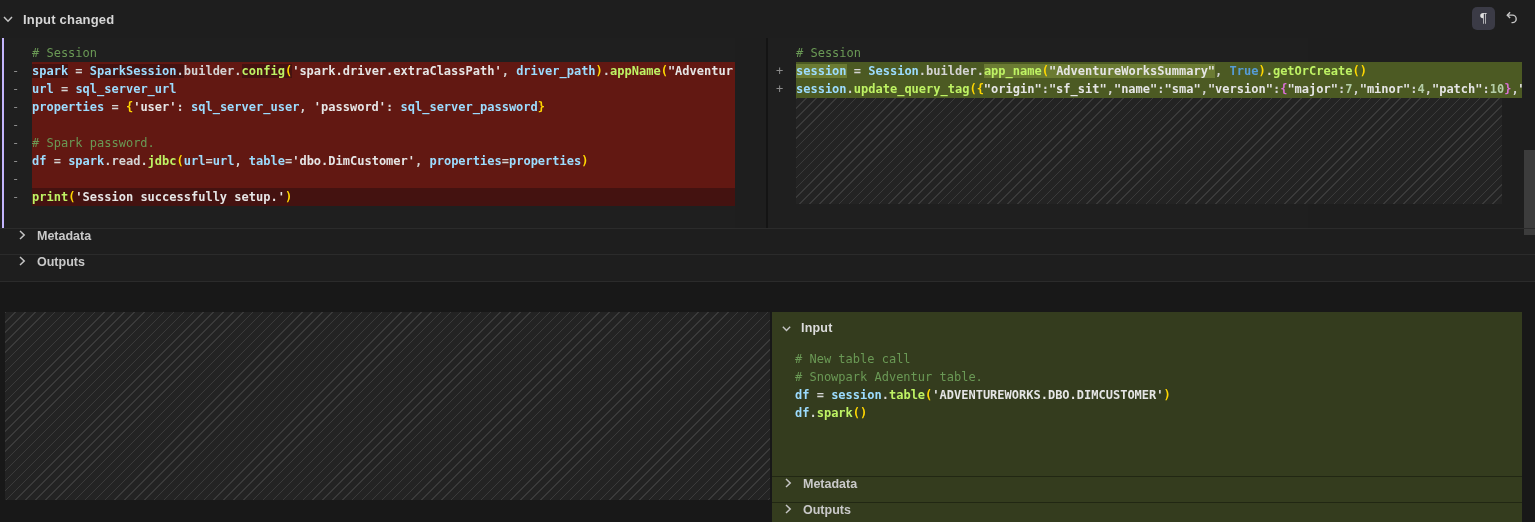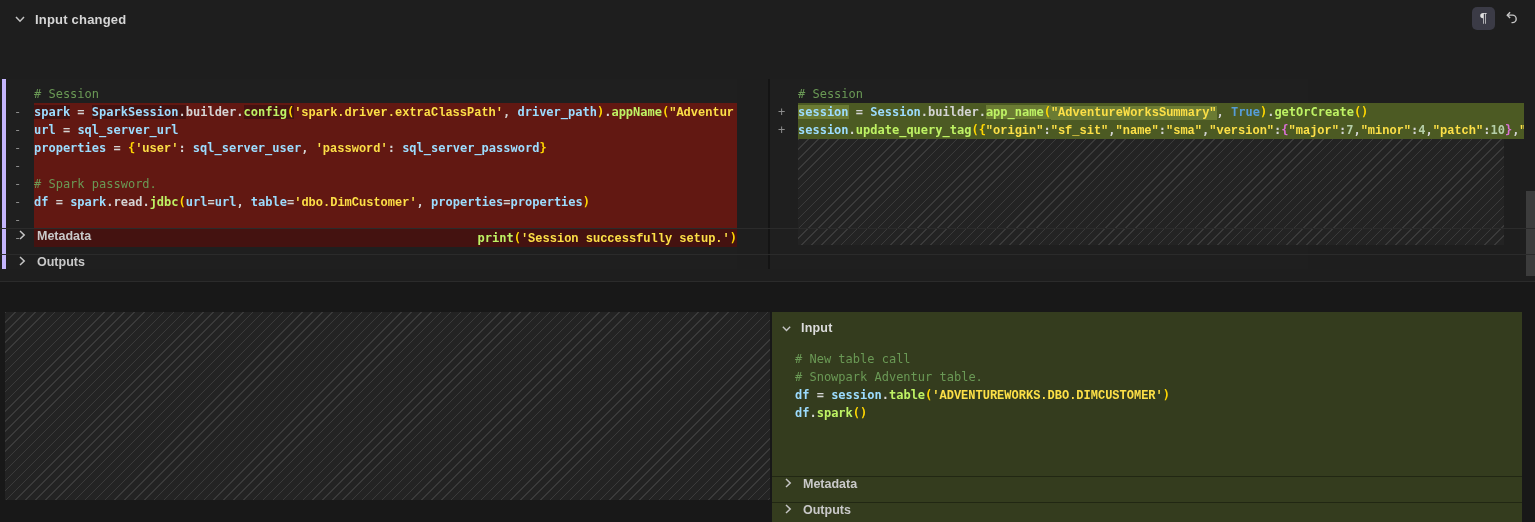--- a/index.html
+++ b/index.html
@@ -2,48 +2,48 @@
 <html style="--removed-line: #621812; --removed-char: #441210; --added-line: #4C5A23; --added-char: #6B7B33; --added-cell-bg: #343C1E; --hatch-line: #3A3A3A; --hatch-bg: #232323; --editor-bg: #1F1F1F;"><head>
 <meta charset="utf-8">
 <style>
   html,body{margin:0;padding:0;background:#181818;}
   .stage{position:relative;width:1535px;height:522px;background:#181818;overflow:hidden;
          font-family:"Liberation Sans","DejaVu Sans",sans-serif;}
   
   .top-cell{position:absolute;left:0;top:0;width:1535px;height:281px;background:#1E1E1E;
             border-bottom:1px solid #2B2B2B;}
   .cell-header{position:absolute;left:0;top:0;right:0;height:38px;display:flex;align-items:center;
-               padding-left:14px;gap:9px;box-sizing:border-box;}
+               padding-left:2px;gap:9px;box-sizing:border-box;}
   .cell-title{font-size:13px;font-weight:700;color:#D6D6D6;letter-spacing:.2px;}
   .chev{flex:0 0 auto;display:inline-flex;}
   .toolbar{position:absolute;right:12px;top:7px;display:flex;gap:5px;align-items:center;}
   .tool-btn{width:23px;height:23px;border:none;border-radius:5px;background:transparent;color:#D4D4D4;
             display:flex;align-items:center;justify-content:center;cursor:pointer;padding:0;}
   .tool-btn.active{background:#3B3B46;}
   .pilcrow{font-size:13px;font-family:"DejaVu Serif",serif;color:#E0E0E0;}
   
   .diff-editor{position:absolute;left:2px;top:38px;width:1306px;height:190px;background:#1F1F1F;
-               border-left:4px solid #c4b5fd;box-sizing:border-box;margin-top:41px;}
+               border-left:2px solid #c4b5fd;box-sizing:border-box;}
   .pane{position:absolute;top:0;bottom:0;overflow:hidden;padding-top:6px;box-sizing:border-box;}
   .pane-left{left:0;width:731px;}
   .sash{position:absolute;left:731px;top:0;bottom:0;width:31px;background:#1E1E1E;}
   .divider{position:absolute;left:762px;top:0;bottom:0;width:2px;background:#141414;}
   .pane-right{left:764px;width:754px;}
   .code-row{display:flex;height:18px;line-height:18px;white-space:pre;}
   .gutter{flex:0 0 28px;padding-left:8px;box-sizing:border-box;color:#8C8C8C;
           font-family:"DejaVu Sans Mono","Liberation Mono",monospace;font-size:12px;}
   .code-content{flex:1;overflow:hidden;font-family:"DejaVu Sans Mono","Liberation Mono",monospace;
                 font-size:12px;font-weight:700;}
   .code-content.removed{background:var(--removed-line);}
-  .code-content.removed-strong{background:var(--removed-char);text-align:right;}
+  .code-content.removed-strong{background:var(--removed-char);}
   .code-content.added{background:var(--added-line);}
   .pane-left .hl{background:var(--removed-char);}
   .pane-right .hl{background:var(--added-char);}
   .tok-cm{color:#6A9955;font-weight:400;}
-  .tok-v{color:#9CDCFE;} .tok-o{color:#D4D4D4;} .tok-f{color:#bef264;} .tok-s{color:#fde047;font-family:Liberation Mono, monospace;}
+  .tok-v{color:#9CDCFE;} .tok-o{color:#D4D4D4;} .tok-f{color:#bef264;} .tok-s{color:#e5e5e5;}
   .tok-k{color:#569CD6;} .tok-n{color:#B5CEA8;} .tok-b1{color:#FFD700;} .tok-b2{color:#DA70D6;}
   .hatch{background:repeating-linear-gradient(135deg,var(--hatch-line) 0px,var(--hatch-line) 1px,
           var(--hatch-bg) 1px,var(--hatch-bg) 7px);}
   .hatch-right{position:absolute;left:28px;top:60px;width:706px;height:106px;}
   .scrollbar{position:absolute;left:1518px;top:0;width:15px;height:190px;}
   .scroll-thumb{position:absolute;left:2px;top:112px;width:11px;height:85px;background:#3C3C3C;}
   
   .top-sections{position:absolute;left:0;top:228px;right:0;}
   .section-row{height:26px;display:flex;align-items:flex-start;gap:9px;padding-left:16px;
                border-top:1px solid #2B2B2B;box-sizing:border-box;cursor:pointer;}

